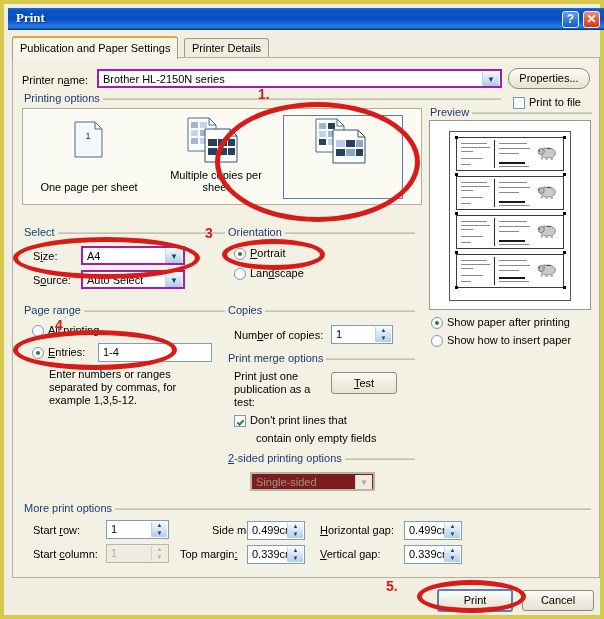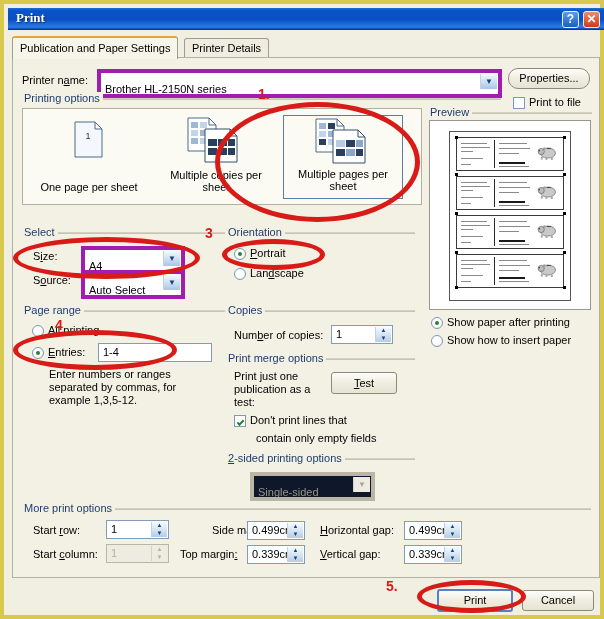--- a/index.html
+++ b/index.html
@@ -131,41 +131,41 @@
     height: 1px;
     background: #c8c4b4;
     border-top: 1px solid #d5d1c2;
   }
 
   
   .combo {
     position: absolute;
     box-sizing: border-box;
     background: #ffffff;
-    border: 4px solid #a21caf;
-    font-size: 11px;
-    color: #000;
-    padding: 10px 20px 0 4px;
-    height: 29px;
+    border: 2px solid #a21caf;
+    font-size: 11px;
+    color: #000;
+    padding: 2px 20px 0 4px;
+    height: 19px;
     overflow: hidden;
     white-space: nowrap;
   }
   .combo .arrow {
     position: absolute;
     right: 1px; top: 1px;
     width: 16px; height: 15px;
     background: linear-gradient(to bottom, #f4f9fe, #cfe0f2 50%, #a8c6e6);
     border-left: 1px solid #c0d2e4;
     color: #18407c;
     font-size: 8px;
     text-align: center;
     line-height: 15px;
   }
   .combo.disabled {
-    background: #0f172a;
+    background: #7f1d1d;
     color: #999585;
     border-color: #b9b6a6;
   }
   .combo.disabled .arrow {
     background: #eeece1;
     color: #aaa696;
     border-left: 1px solid #d6d3c4;
   }
 
   .textbox {
@@ -458,21 +458,20 @@
               <rect x="13" y="21" width="7" height="6" fill="#c3d3e8"></rect>
             <polygon points="18,12 43,12 50,19 50,45 18,45" fill="#ffffff" stroke="#33516f" stroke-width="1"></polygon>
             <polyline points="43,12 43,19 50,19" fill="none" stroke="#33516f" stroke-width="1"></polyline>
             <rect x="21" y="22" width="9" height="7" fill="#b9cbe2"></rect>
               <rect x="31" y="22" width="9" height="7" fill="#2a3f5c"></rect>
               <rect x="41" y="22" width="7" height="7" fill="#8ba6c6"></rect>
             <rect x="21" y="31" width="9" height="7" fill="#2a3f5c"></rect>
               <rect x="31" y="31" width="9" height="7" fill="#8ba6c6"></rect>
               <rect x="41" y="31" width="7" height="7" fill="#2a3f5c"></rect>
           </svg>
-          <div class="cap">Multiple pages per sheet</div>
         </div>
 
       </div>
 
       <div class="group-title" style="left:414px; top:48px;">Preview</div>
       <div class="group-line" style="left:414px; top:54px; width:165px;"></div>
 
       <div class="preview-box" style="left:416px; top:62px; width:162px; height:190px;">
         <div class="prev-sheet" style="left:19px; top:10px; width:122px; height:170px;">
 

